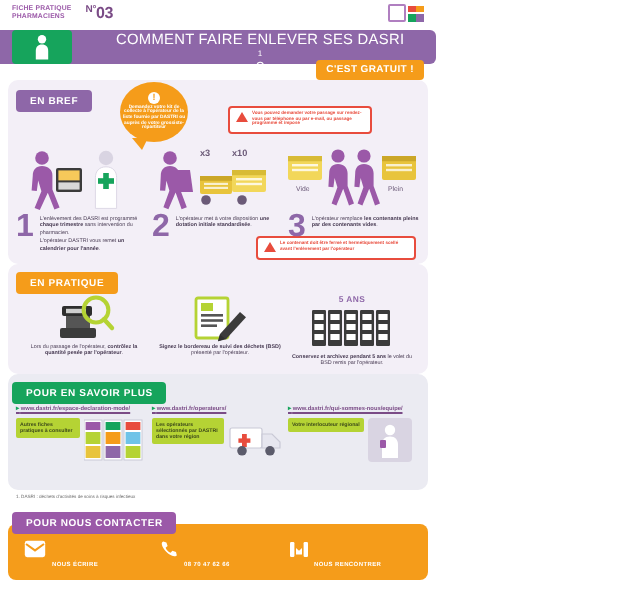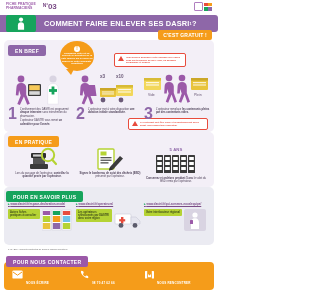--- a/index.html
+++ b/index.html
@@ -22,22 +22,22 @@
   .logo{position:absolute;right:6px;top:2px;display:flex;gap:1px;align-items:center;}
   .logo-sq{width:7px;height:7px;border:1px solid #b07fc0;border-radius:1px;background:#fff;}
   .logo-grid{width:8px;height:8px;display:grid;grid-template-columns:1fr 1fr;grid-template-rows:1fr 1fr;gap:.5px;}
   .logo-grid i{display:block;}
 
   
   .titleband{position:absolute;left:0;top:15px;width:218px;height:17px;background:#8e67a8;
              border-radius:0 3px 3px 0;}
   .title-ico{position:absolute;left:6px;top:15px;width:30px;height:17px;background:#16a45c;
              border-radius:2px;display:flex;align-items:center;justify-content:center;}
-  .title-txt{position:absolute;left:44px;top:15px;height:17px;display:flex;align-items:center;
-             font-size:7.4px;font-weight:bold;color:#ffffff;letter-spacing:.15px;}
+  .title-txt{position:absolute;left:58px;top:15px;height:17px;display:flex;align-items:center;
+             font-size:7.4px;font-weight:normal;color:#ffffff;letter-spacing:.15px;flex-direction:column;}
   .title-txt sup{font-size:4px;}
   .gratuit{position:absolute;right:6px;top:30px;background:#f59c1a;color:#fff;
            font-size:5px;font-weight:bold;padding:2px 5px;border-radius:2px;letter-spacing:.2px;}
 
   
   .panel{position:absolute;background:#f3eff7;border-radius:5px;}
   .panel-bref{left:4px;top:40px;width:210px;height:92px;}
   .chip{position:absolute;color:#fff;font-size:5px;font-weight:bold;letter-spacing:.3px;
         padding:2.5px 7px;border-radius:2px;}
   .chip-bref{left:8px;top:45px;background:#8e67a8;}

